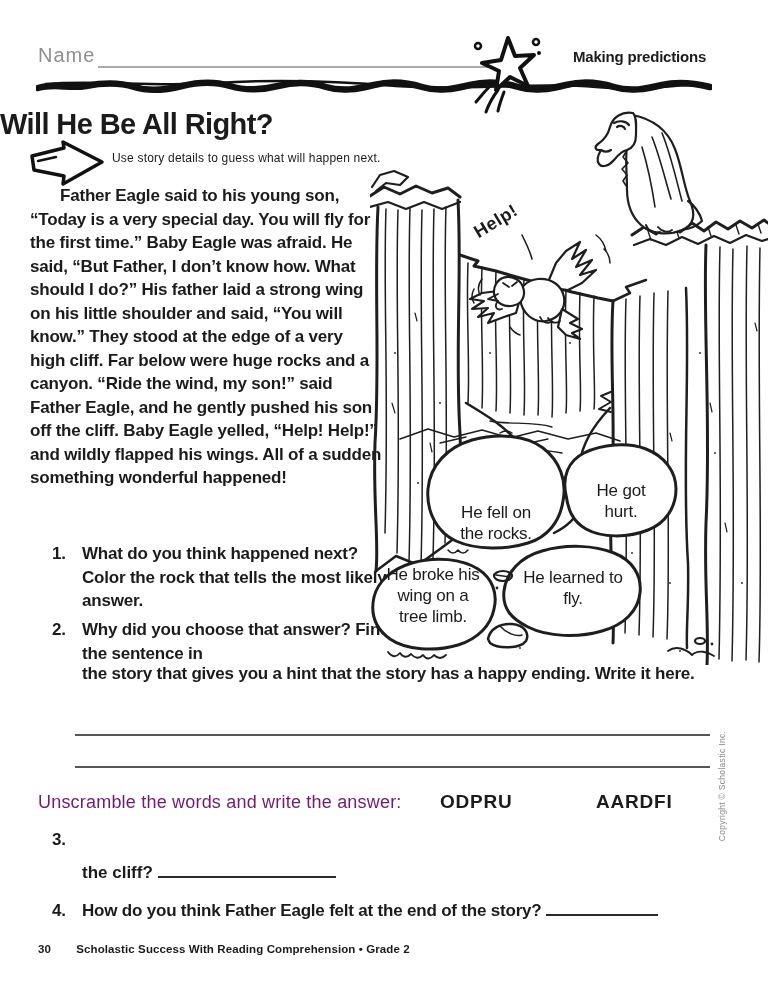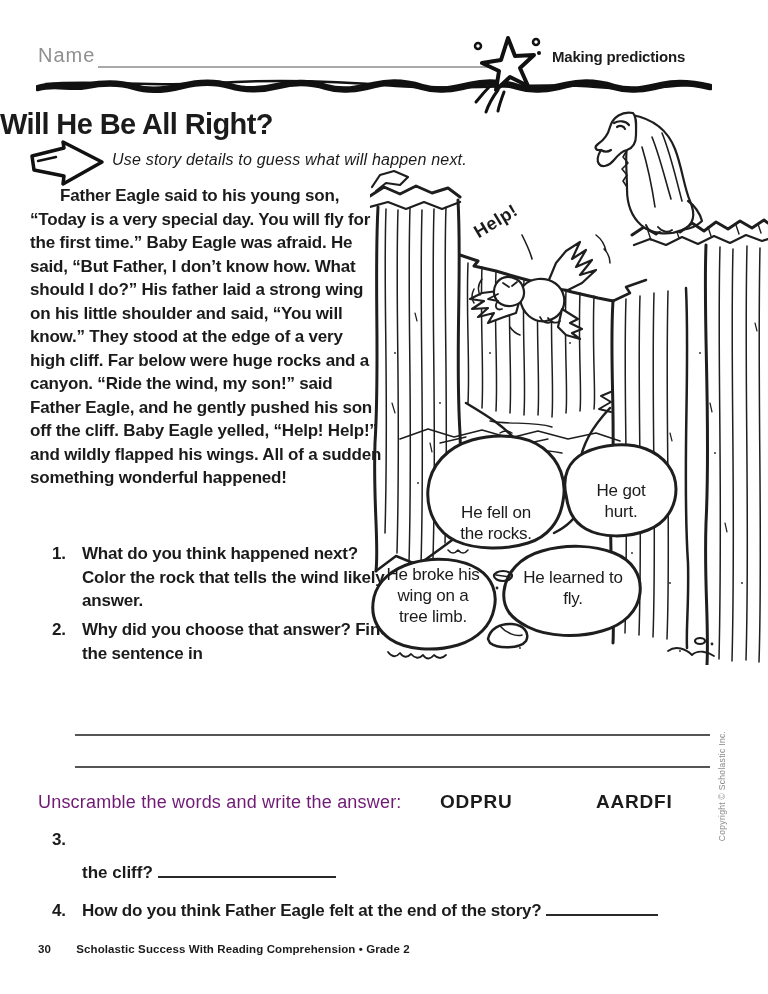--- a/index.html
+++ b/index.html
@@ -3,27 +3,27 @@
 <meta charset="utf-8">
 <style>
   html,body{margin:0;padding:0;background:#e8e8e8;}
   .page{
     position:relative;width:768px;height:994px;margin:0 auto;background:#ffffff;
     font-family:"Liberation Sans", sans-serif;color:#1b1b1b;overflow:hidden;padding-left:24px;
   }
   
   .name-label{position:absolute;left:38px;top:44px;font-size:20px;color:#8f8f8f;letter-spacing:1px;}
   .name-line{position:absolute;left:98px;top:66px;width:390px;height:2px;background:#a9a9a9;}
-  .topic-label{position:absolute;left:552px;top:48px;font-size:15px;font-weight:bold;letter-spacing:-0.2px;}
+  .topic-label{position:absolute;left:573px;top:48px;font-size:15px;font-weight:bold;letter-spacing:-0.2px;}
   .divider{position:absolute;left:36px;top:76px;}
   .star{position:absolute;left:468px;top:34px;}
   
   .title{position:absolute;left:0;top:108px;width:730px;font-size:29px;font-weight:bold;letter-spacing:-0.6px;}
   .arrow{position:absolute;left:28px;top:138px;}
-  .instruction{position:absolute;left:112px;top:151px;font-size:16px;font-style:italic;letter-spacing:0.2px;}
+  .instruction{position:absolute;left:112px;top:151px;font-size:12px;letter-spacing:0.2px;}
   
   .story{position:absolute;left:30px;top:184px;width:352px;font-size:17px;font-weight:bold;line-height:23.5px;letter-spacing:-0.2px;text-indent:30px;margin:0;}
   
   .q{position:absolute;display:flex;font-weight:bold;font-size:17px;line-height:23.5px;letter-spacing:-0.2px;}
   .q .num{flex:none;width:30px;}
   .q1{left:52px;top:542px;width:350px;}
   .q2{left:52px;top:618px;width:340px;}
   .q2b{position:absolute;left:82px;top:662px;width:630px;font-weight:bold;font-size:17px;line-height:23.5px;letter-spacing:-0.2px;}
   .wline{position:absolute;left:75px;width:635px;height:2px;background:#555;}
   .wline1{top:734px;} .wline2{top:766px;}
@@ -76,26 +76,27 @@
   <svg class="arrow" width="82" height="52" viewBox="0 0 82 52">
     <path d="M4,18 L36,10 L35,4 L74,24 L35,46 L36,38 L6,32 Z" fill="#fff" stroke="#111" stroke-width="3.5" stroke-linejoin="round"></path>
     <path d="M10,23 L28,19" fill="none" stroke="#111" stroke-width="2.5" stroke-linecap="round"></path>
   </svg>
   <span class="instruction">Use story details to guess what will happen next.</span>
 
   <p class="story">Father Eagle said to his young son, “Today is a very special day. You will fly for the first time.” Baby Eagle was afraid. He said, “But Father, I don’t know how. What should I do?” His father laid a strong wing on his little shoulder and said, “You will know.” They stood at the edge of a very high cliff. Far below were huge rocks and a canyon. “Ride the wind, my son!” said Father Eagle, and he gently pushed his son off the cliff. Baby Eagle yelled, “Help! Help!” and wildly flapped his wings. All of a sudden something wonderful happened!</p>
 
   <div class="q q1">
     <span class="num">1.</span>
-    <span>What do you think happened next? Color the rock that tells the wind likely answer.</span>
+    <span>What do you think happened next? Color the rock that tells the most likely answer.</span>
   </div>
   <div class="q q2">
     <span class="num">2.</span>
     <span>Why did you choose that answer? Find the sentence in</span>
   </div>
+  <div class="q2b">the story that gives you a hint that the story has a happy ending. Write it here.</div>
 
   <div class="wline wline1"></div>
   <div class="wline wline2"></div>
 
   <span class="unscramble-label">Unscramble the words and write the answer:</span>
   <span class="word word1">ODPRU</span>
   <span class="word word2">AARDFI</span>
 
   <div class="q q3">
     <span class="num">3.</span>

